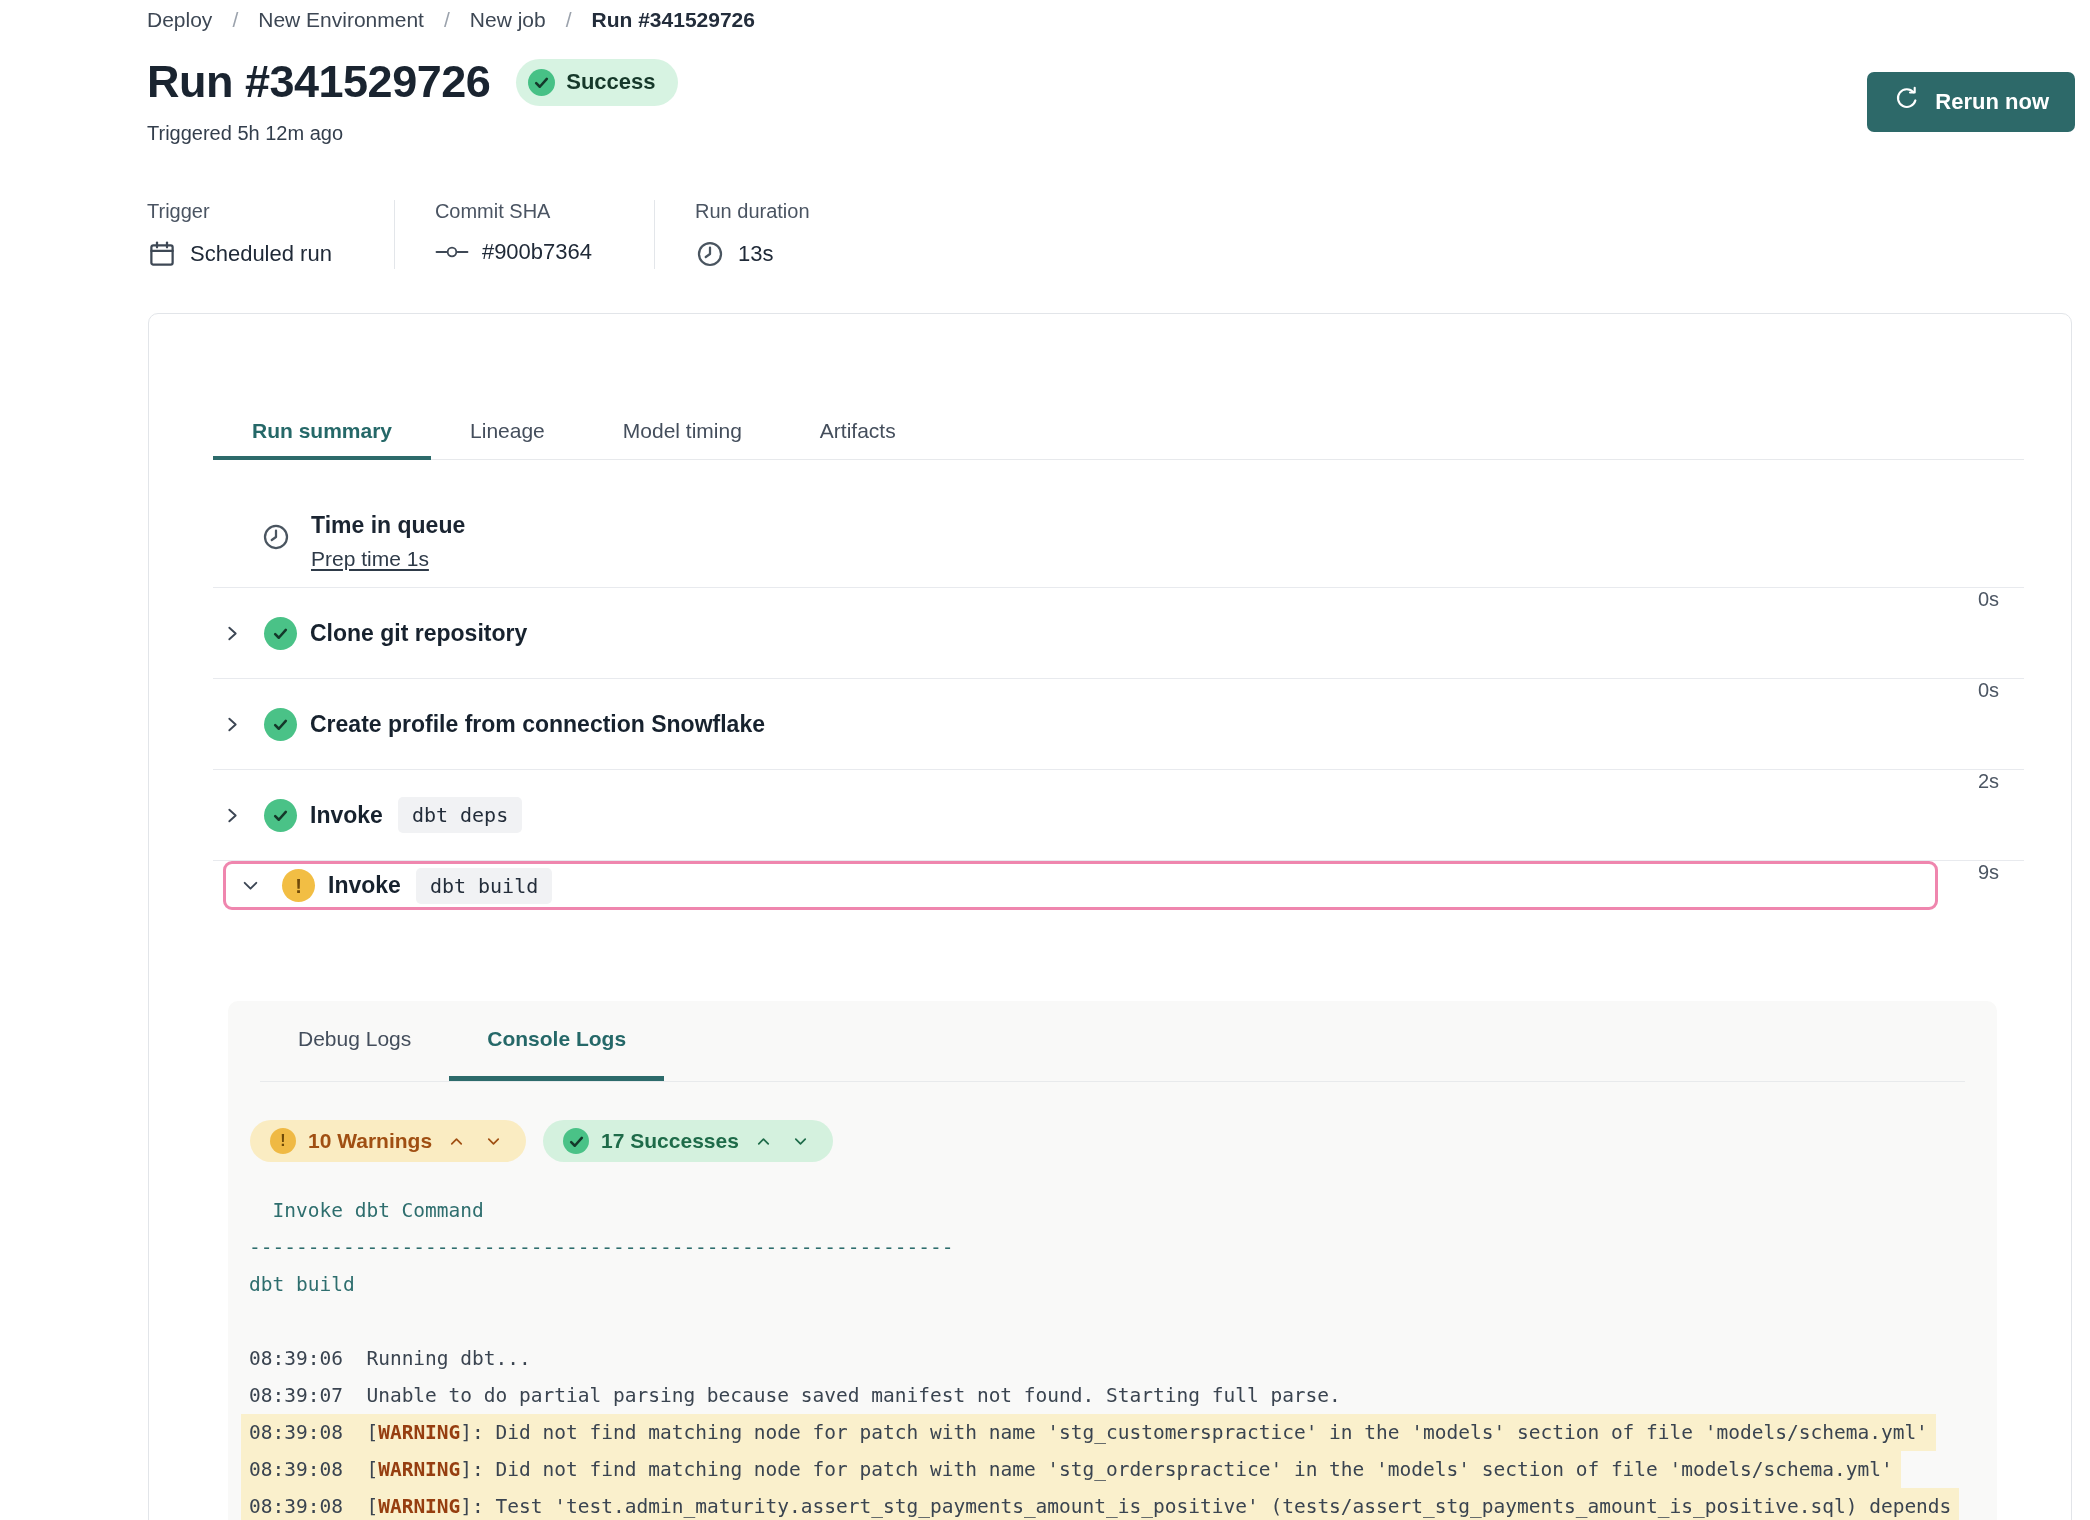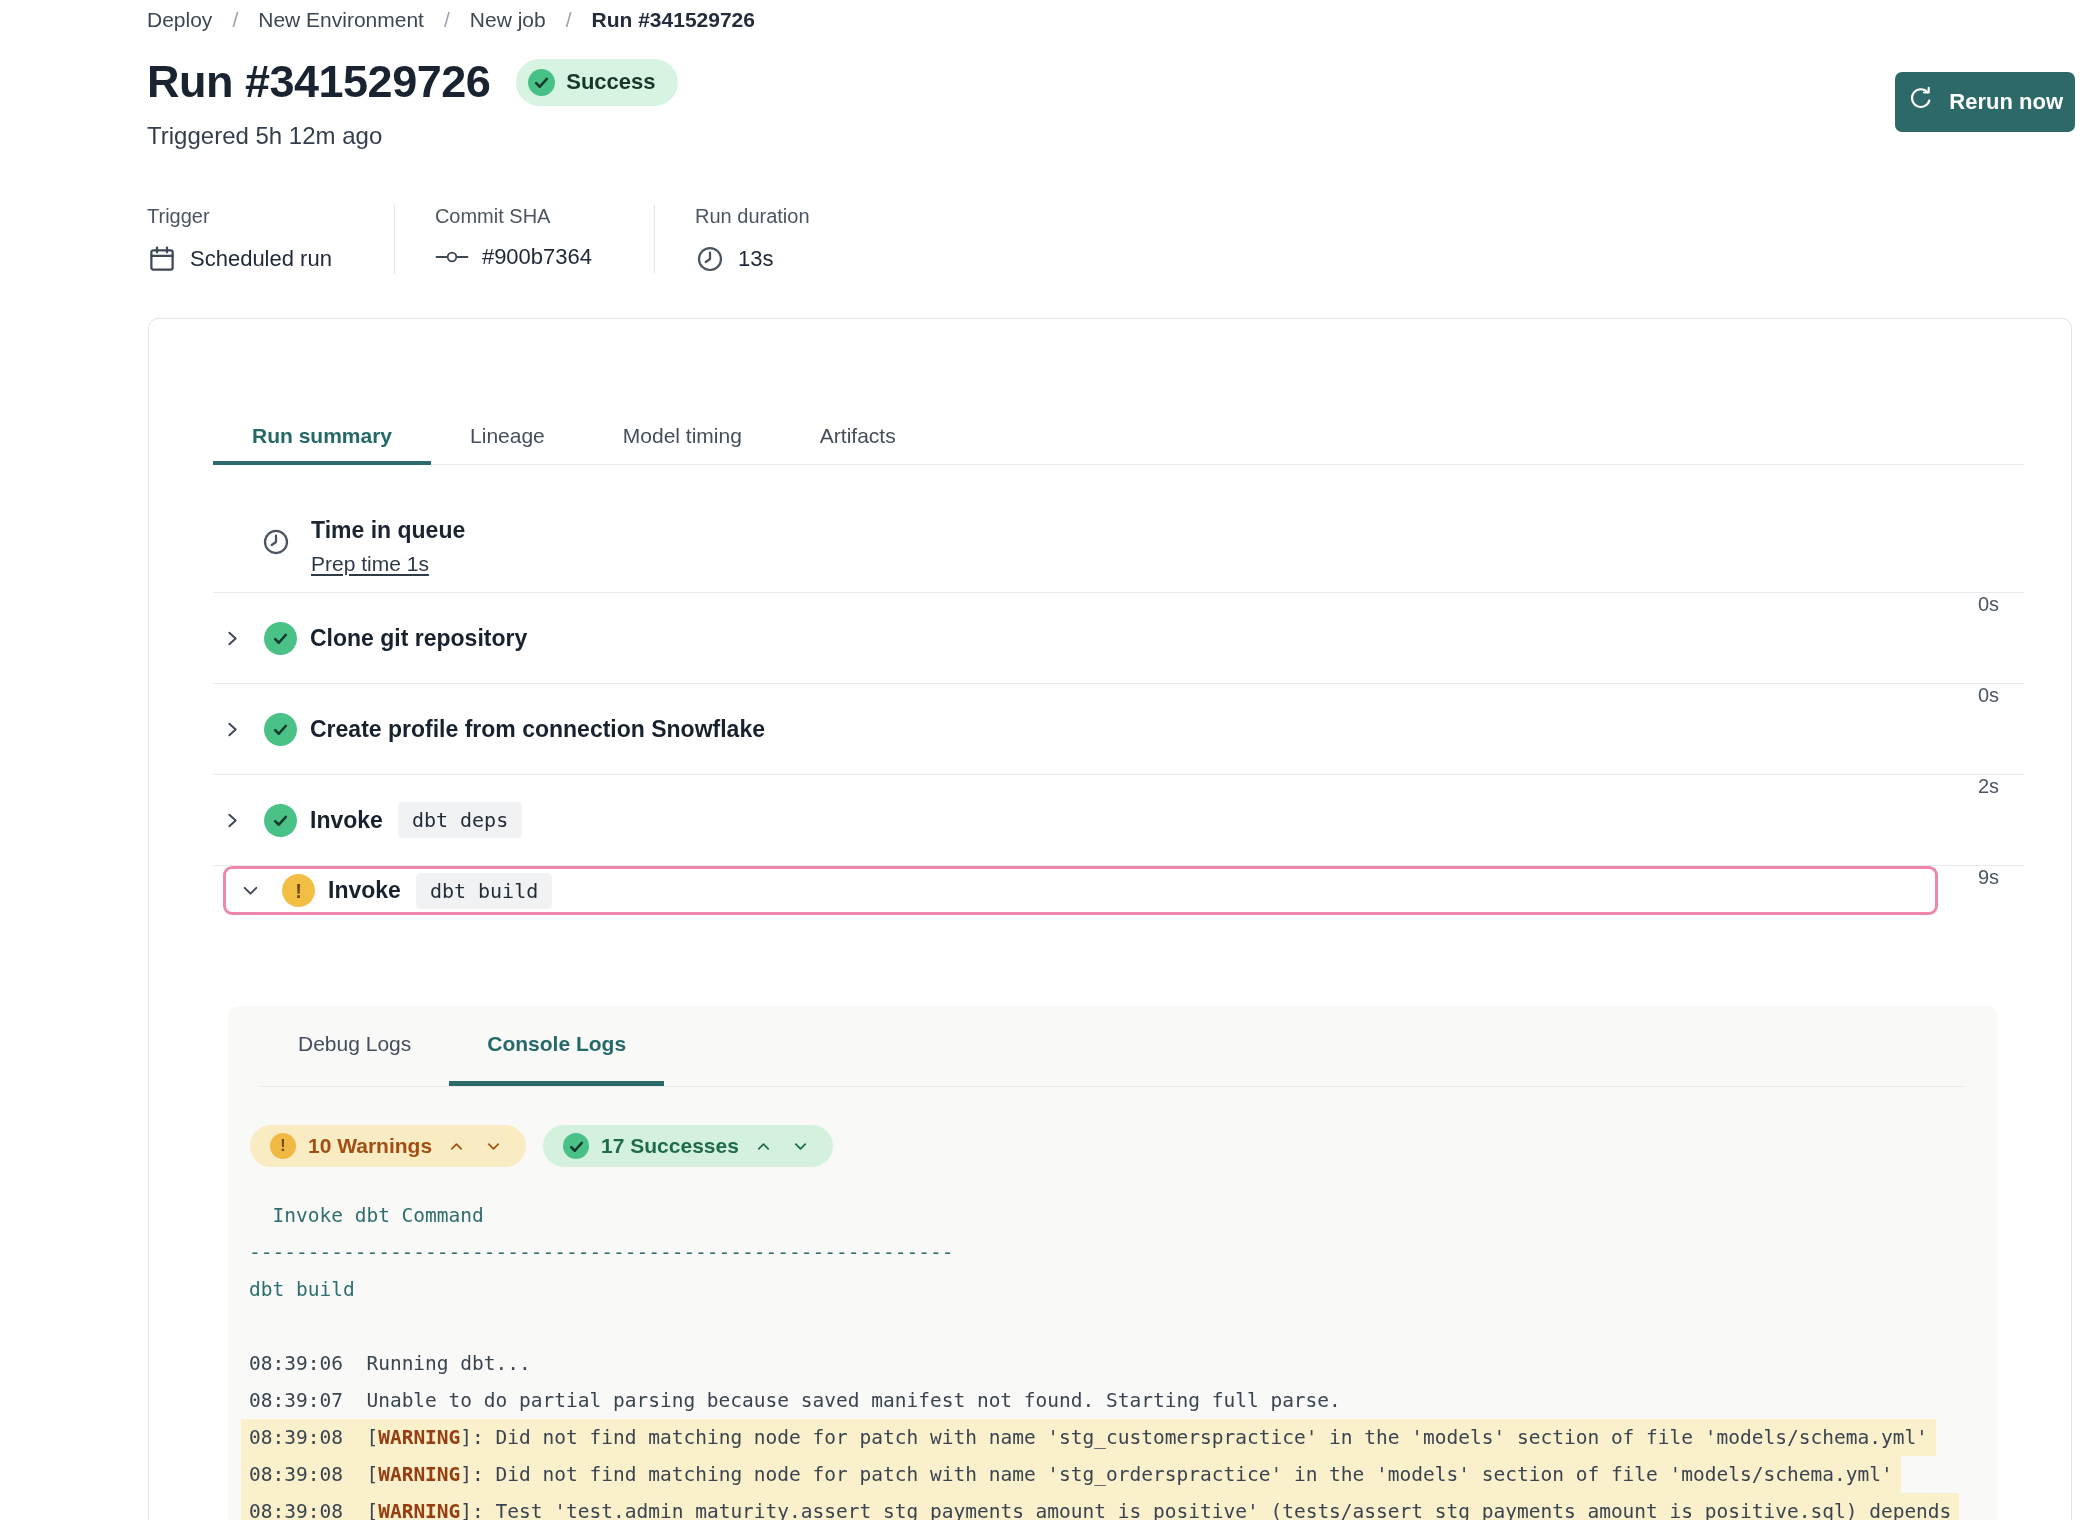--- a/index.html
+++ b/index.html
@@ -9,23 +9,23 @@
   .breadcrumb{display:flex;align-items:center;gap:20px;padding:8px 0 0 147px;font-size:21px;color:#3d4754}
   .crumb{cursor:pointer}
   .crumb.current{font-weight:700;color:#232d3b}
   .crumb-sep{color:#9ba2ac}
   .title-row{display:flex;align-items:center;gap:26px;margin:24px 0 0 147px}
   .page-title{font-size:45px;font-weight:700;color:#1a2430;letter-spacing:-.5px}
   .status-badge{display:flex;align-items:center;gap:11px;background:#d7f3e2;border-radius:26px;
     padding:10px 22px 10px 12px;font-size:22px;font-weight:600;color:#16382a}
   .badge-check{width:27px;height:27px;border-radius:50%;background:#47c186;display:flex;align-items:center;justify-content:center}
   .rerun-btn{position:absolute;top:72px;right:15px;height:60px;display:flex;align-items:center;gap:14px;
-    background:#2d6969;color:#fff;border:none;border-radius:7px;padding:0 12px;font-size:22px;font-weight:600;
+    background:#2d6969;color:#fff;border:none;border-radius:7px;padding:0 26px;font-size:22px;font-weight:600;
     font-family:inherit;cursor:pointer}
-  .triggered{margin:14px 0 0 147px;font-size:24px;color:#333e4c}
+  .triggered{margin:14px 0 0 147px;font-size:20px;color:#333e4c}
   
   .meta-row{display:flex;margin:55px 0 0 147px}
   .meta-col{padding-right:62px;margin-right:40px;border-right:1px solid #e3e6ea}
   .meta-col:last-child{border-right:none}
   .meta-label{font-size:20px;color:#4a5462}
   .meta-value{display:flex;align-items:center;gap:13px;margin-top:16px;font-size:22px;color:#202a38}
   
   .card{position:relative;margin:44px 0 60px 148px;width:1924px;border:1px solid #e2e5e9;border-radius:10px;
     background:#fff;padding-bottom:40px}
   .tabs{display:flex;margin:92px 47px 16px 64px;border-bottom:1px solid #e7e9ec}

